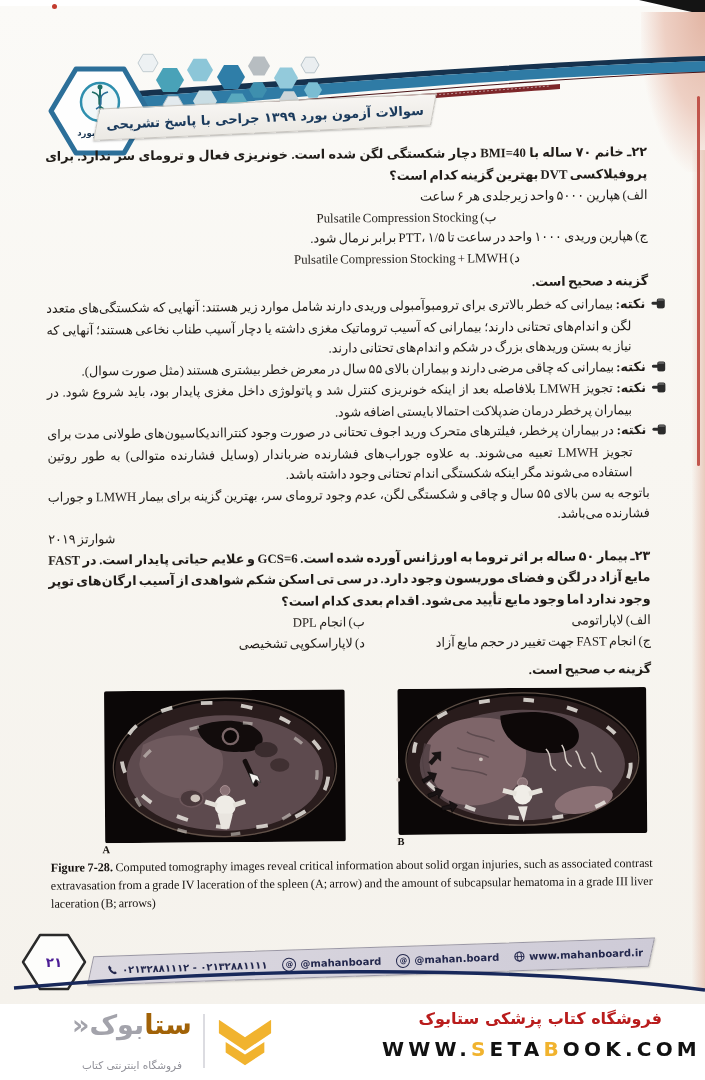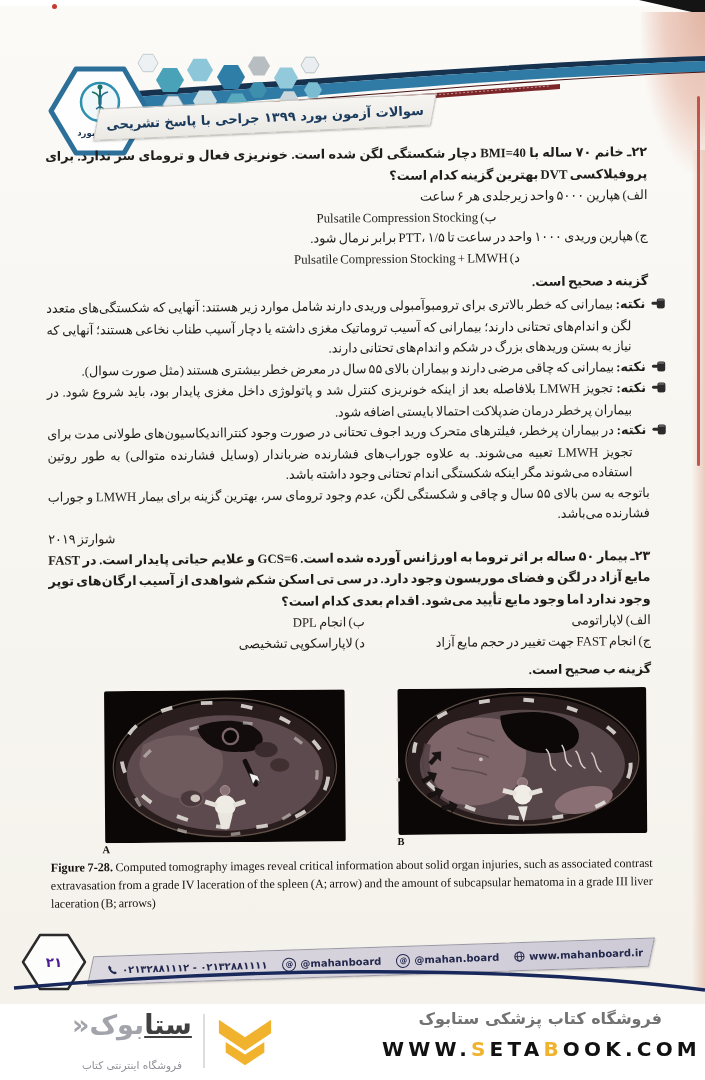--- a/index.html
+++ b/index.html
@@ -76,29 +76,29 @@
     font-size:10px;font-weight:700;color:#23284d;white-space:nowrap;}
   .cb-item{display:flex;align-items:center;gap:4px;}
   .at-circle{display:inline-flex;align-items:center;justify-content:center;
     width:12px;height:12px;border:1.2px solid #23284d;border-radius:50%;
     font-size:7.5px;font-weight:700;}
   .navyline{position:absolute;left:0;top:960px;}
 
   
   .branding{position:absolute;left:0;top:1004px;width:705px;height:76px;background:#ffffff;}
   .brand-right{position:absolute;right:43px;top:5px;width:280px;text-align:right;}
-  .store-title{direction:rtl;font-size:16px;font-weight:700;color:#737373;margin:0 0 9px 0;}
+  .store-title{direction:rtl;font-size:16px;font-weight:700;color:#b91c1c;margin:0 0 9px 0;}
   .site-url{direction:ltr;font-size:20px;font-weight:700;letter-spacing:4.2px;color:#111;
     white-space:nowrap;}
   .url-accent{color:#f1b32e;}
   .brand-left{position:absolute;left:72px;top:6px;display:flex;direction:ltr;
     align-items:center;gap:11px;}
   .wordmark-block{text-align:center;}
   .wordmark{direction:rtl;font-size:27px;font-weight:700;line-height:30px;white-space:nowrap;}
-  .wm-yellow{color:#404040;text-decoration:underline;}
+  .wm-yellow{color:#a16207;}
   .wm-gray{color:#a3a3ab;}
   .tagline{font-size:10.5px;color:#8f8f97;margin-top:19px;direction:rtl;}
   .brand-divider{width:2px;height:54px;background:#dcdce1;}
 </style>
 </head>
 <body>
 
 <div class="paper"></div>
 <div class="corner-dark"></div>
 <div class="curl-top"></div>

